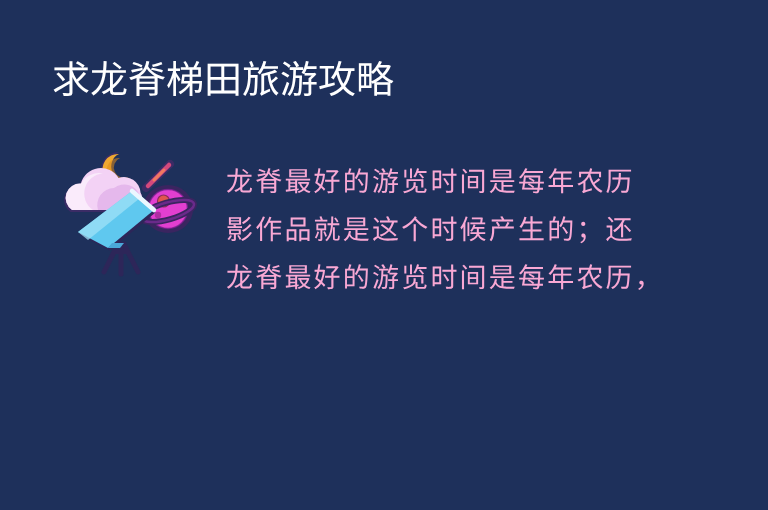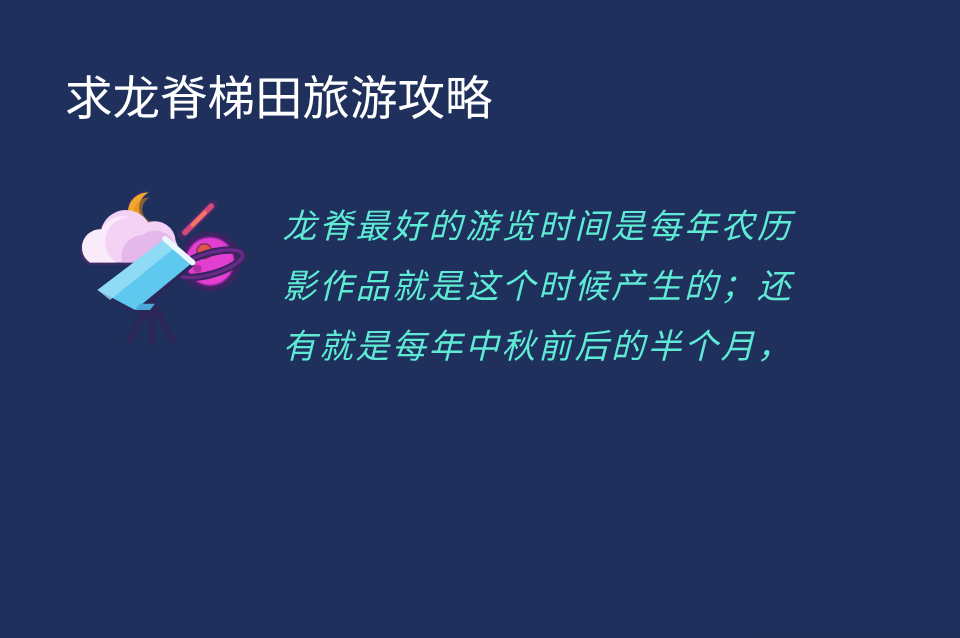--- a/index.html
+++ b/index.html
@@ -51,26 +51,25 @@
     width: 140px;
     height: 130px;
   }
 
   
   .body-text {
     position: absolute;
     left: 226px;
     top: 158px;
     width: 432px;
-    color: #5eead4;
+    color: #f9a8d4;
     font-size: 27px;
     line-height: 48px;
     letter-spacing: 2.2px;
     font-family: "DejaVu Sans", "Liberation Sans", sans-serif;
-    font-style: italic;
     font-weight: 400;
     text-align: left;
   }
   .body-text .line {
     display: block;
     white-space: nowrap;
     height: 48px;
   }
 </style>
 </head>
@@ -132,16 +131,16 @@
         <path d="M74 43 L96 62" stroke="#eaf7ff" stroke-width="4.5" stroke-linecap="round" fill="none"></path>
         <path d="M55 101 h14 v5 h-14 z" fill="#2d2659"></path>
       </g>
 
     </svg>
   </div>
 
   <div class="body-text">
     <span class="line">龙脊最好的游览时间是每年农历</span>
     <span class="line">影作品就是这个时候产生的；还</span>
-    <span class="line">有就是每年中秋前后的半个月，</span>
+    <span class="line">龙脊最好的游览时间是每年农历，</span>
   </div>
 
 </div>
 
 </body></html>

